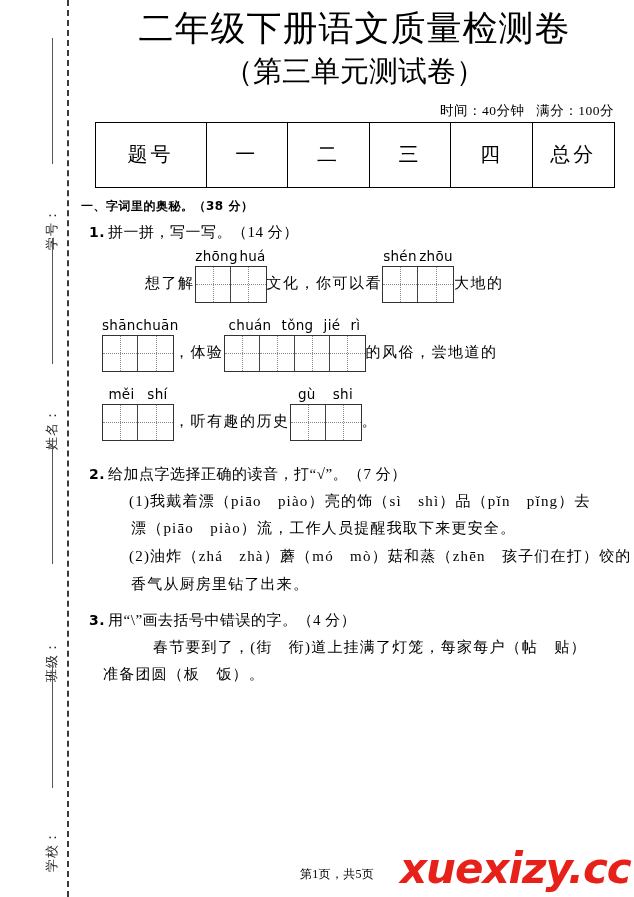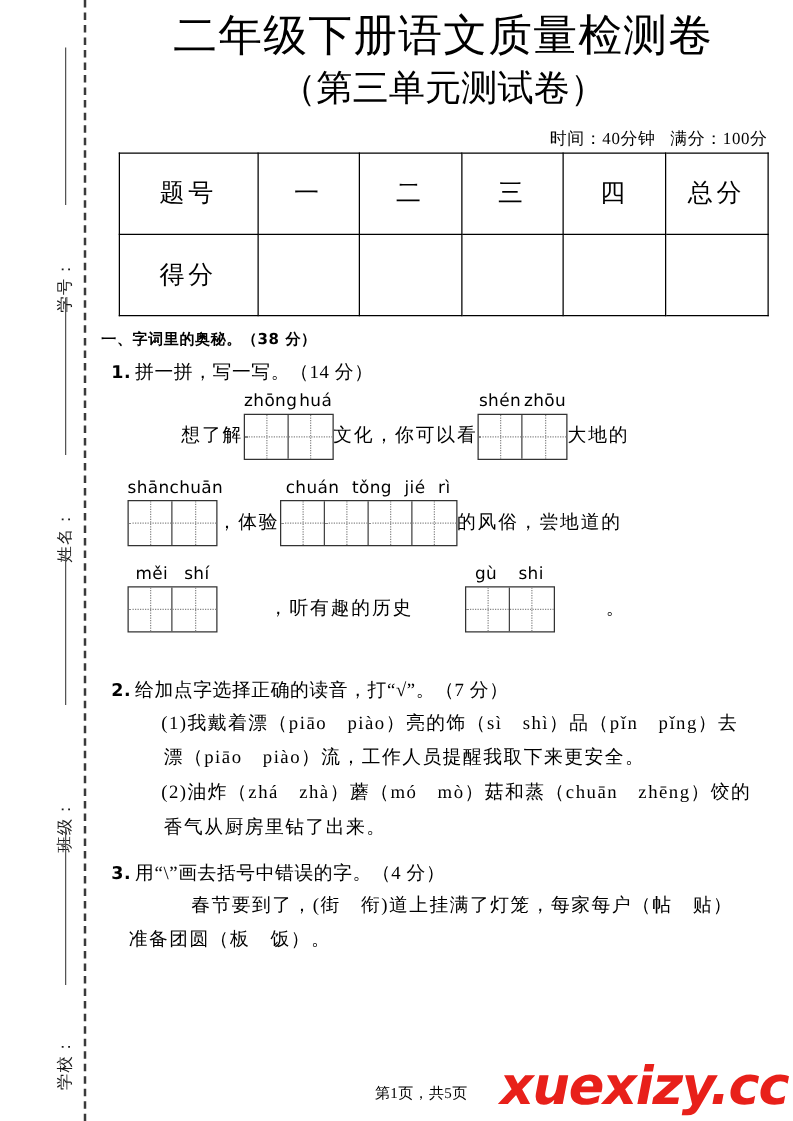--- a/index.html
+++ b/index.html
@@ -261,28 +261,20 @@
     <table class="score-table">
       <tbody>
           <tr>
         <td class="lead">题号</td>
         <td>一</td>
         <td>二</td>
         <td>三</td>
         <td>四</td>
         <td>总分</td>
       </tr>
-      <tr>
-        <td class="lead">得分</td>
-        <td></td>
-        <td></td>
-        <td></td>
-        <td></td>
-        <td></td>
-      </tr>
     </tbody>
       </table>
 
     <div class="sec-head">一、字词里的奥秘。（38 分）</div>
 
     <div class="q-head">
       <span class="num">1.</span><span>拼一拼，写一写。（14 分）</span>
     </div>
 
     <div class="pz-row" style="margin-top:24px;">
@@ -338,21 +330,21 @@
             <span class="cell"></span>
             <span class="cell"></span>
             <span class="cell"></span>
           </span>
         </span>
         <span class="txt">的风俗，尝地道的</span>
       </div>
     </div>
 
     <div class="pz-row" style="margin-top:32px;">
-      <div class="pz-flow" style="padding-left:27px;gap:41px;">
+      <div class="pz-flow" style="padding-left:27px;">
         <span class="grid-unit">
           <span class="pinyin">
             <i>měi</i>
               <i>shí</i>
           </span>
           <span class="tzg">
             <span class="cell"></span>
             <span class="cell"></span>
           </span>
         </span>
@@ -364,31 +356,31 @@
           </span>
           <span class="tzg">
             <span class="cell"></span>
             <span class="cell"></span>
           </span>
         </span>
         <span class="txt">。</span>
       </div>
     </div>
 
-    <div class="q-head" style="margin-top:37px;">
+    <div class="q-head" style="margin-top:24px;">
       <span class="num">2.</span><span>给加点字选择正确的读音，打“√”。（7 分）</span>
     </div>
 
     <div class="body-line indent2">
       <span>(1)</span><span>我戴着漂（piāo　piào）亮的饰（sì　shì）品（pǐn　pǐng）去</span>
     </div>
     <div class="body-line indent3">漂（piāo　piào）流，工作人员提醒我取下来更安全。</div>
 
     <div class="body-line indent2">
-      <span>(2)</span><span>油炸（zhá　zhà）蘑（mó　mò）菇和蒸（chuān　zhēng）饺的</span>
+      <span>(2)</span><span>油炸（zhá　zhà）蘑（mó　mò）菇和蒸（zhēn　孩子们在打）饺的</span>
     </div>
     <div class="body-line indent3">香气从厨房里钻了出来。</div>
 
     <div class="q-head" style="margin-top:12px;">
       <span class="num">3.</span><span>用“\”画去括号中错误的字。（4 分）</span>
     </div>
 
     <div class="body-line indent2" style="margin-left:78px;">春节要到了，(街　衔)道上挂满了灯笼，每家每户（帖　贴）</div>
     <div class="body-line">准备团圆（板　饭）。</div>
 

